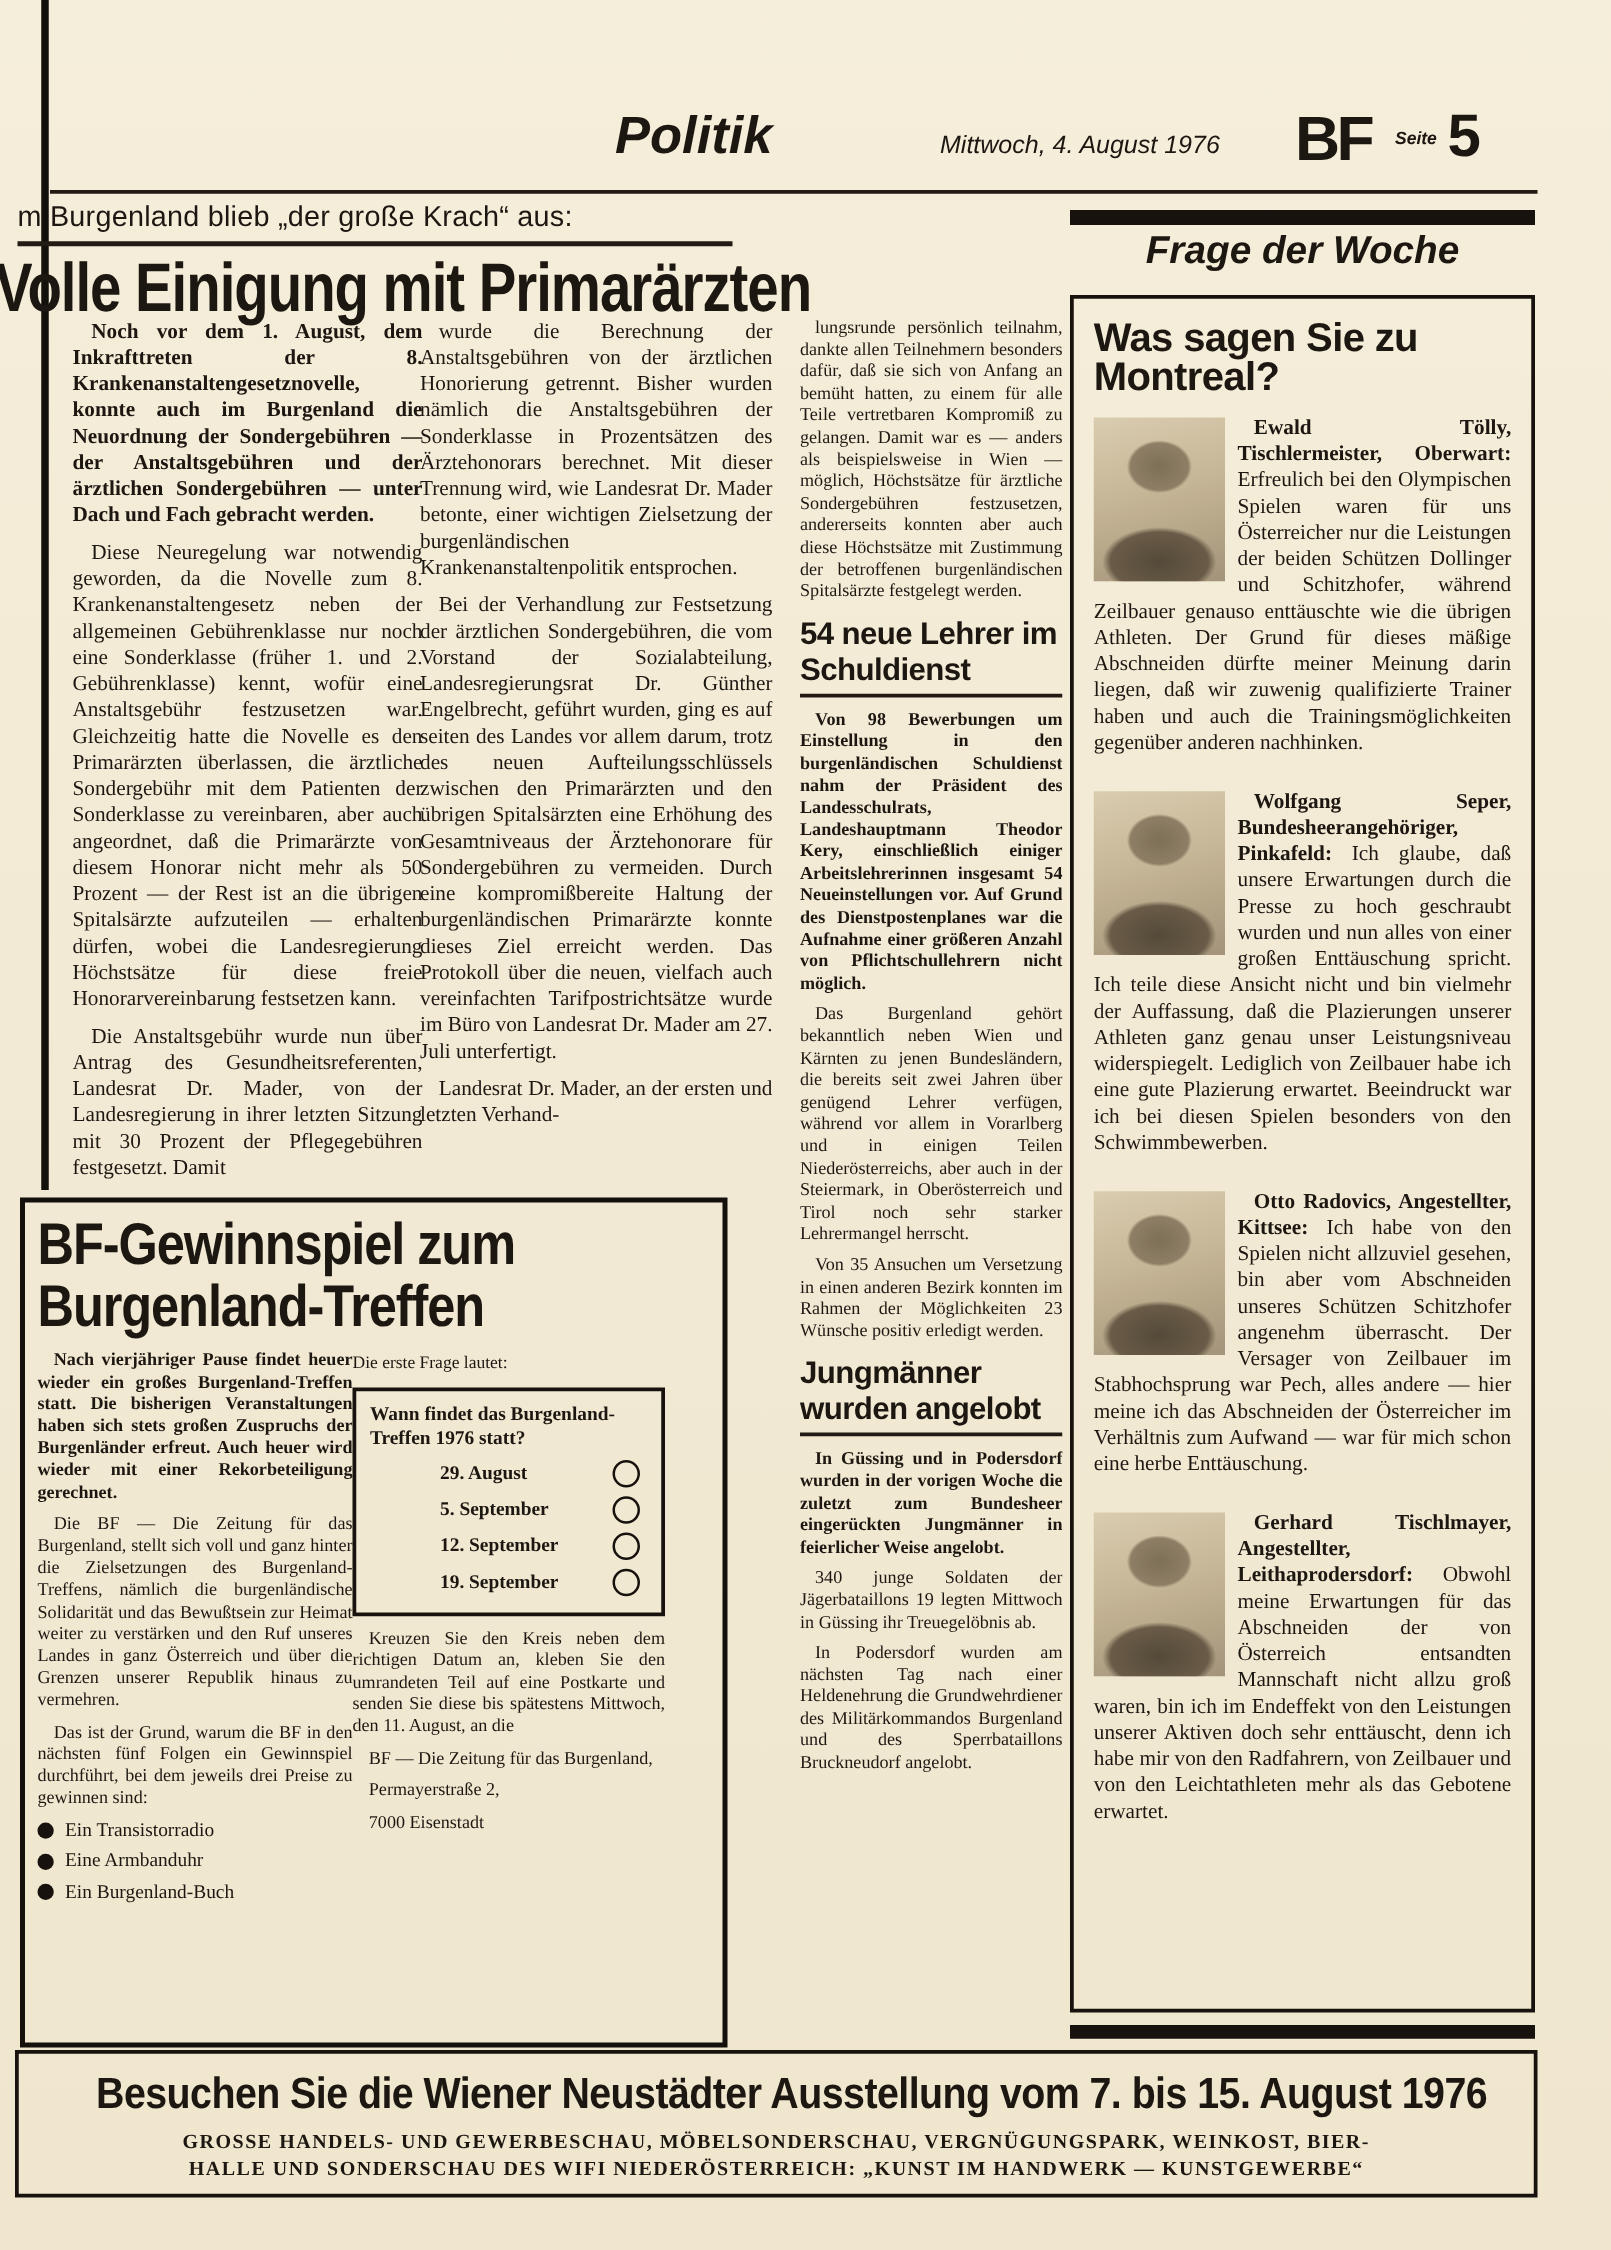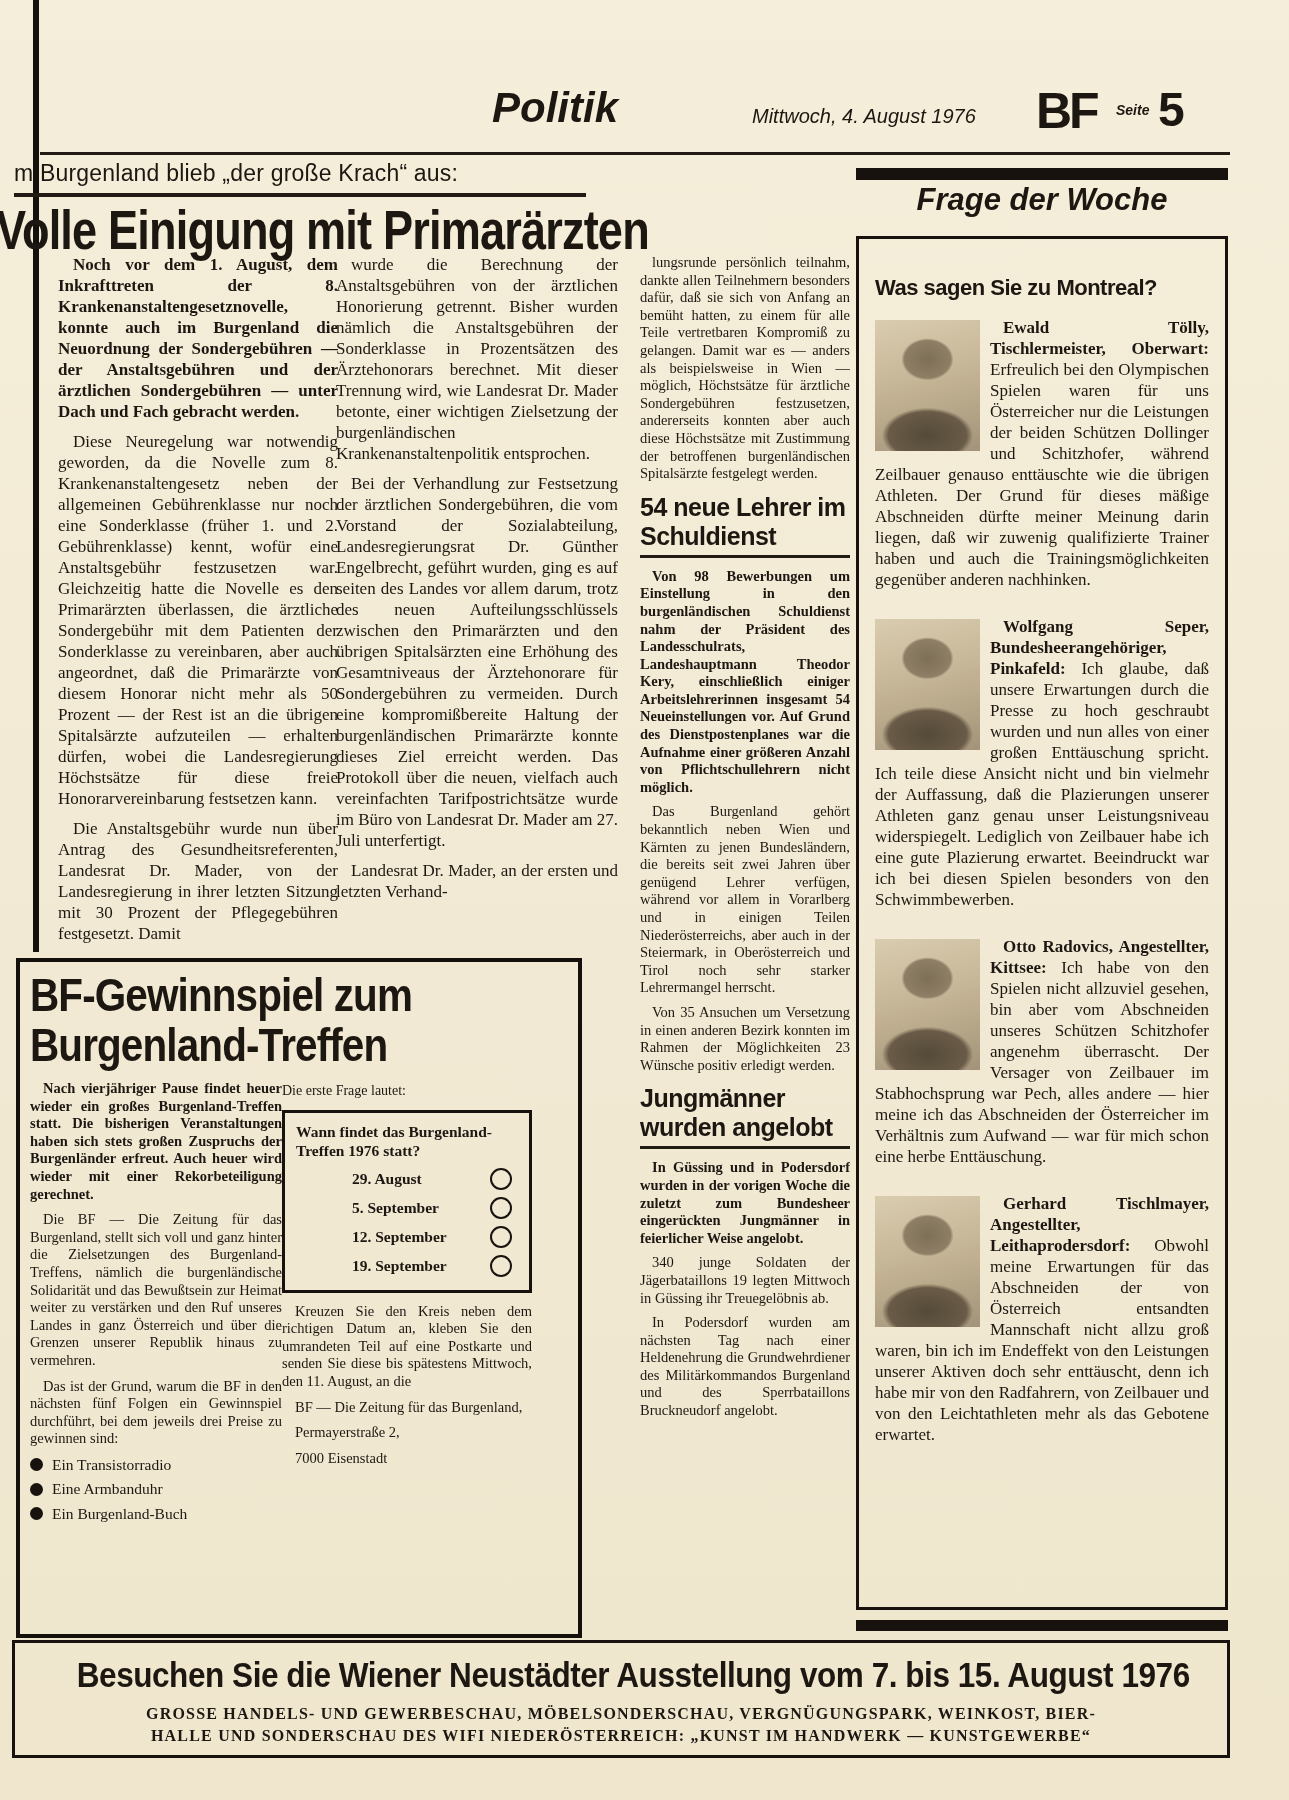--- a/index.html
+++ b/index.html
@@ -67,21 +67,21 @@
   .question-text { font-weight:700; font-size:15.5px; line-height:19px; margin-bottom:8px; }
   .option-row { display:flex; align-items:center; justify-content:space-between; margin:0 0 7px; padding-left:10px; }
   .option-label { font-weight:700; font-size:15.5px;margin-left:46px; }
   .option-circle { width:18px; height:18px; border:2.5px solid #17120e; border-radius:50%; margin-right:6px; }
   .address-line { text-indent:13px; margin:0; }
 
   
   .sidebar-topbar { left:856px; top:168px; width:372px; height:12px; }
   .sidebar-label { left:856px; top:182px; width:372px; font-size:31px; font-style:italic; font-weight:700; text-align:center; letter-spacing:0; }
   .sidebar-box { left:856px; top:236px; width:334px; height:1340px; border:3px solid #17120e; padding:14px 16px; overflow:hidden; }
-  .sidebar-question { font-family:"Liberation Sans","DejaVu Sans",sans-serif; font-weight:700; font-size:22px; line-height:31px; letter-spacing:-0.5px; margin:19px 0 14px; }
+  .sidebar-question { font-family:"Liberation Sans","DejaVu Sans",sans-serif; font-weight:700; font-size:32px; line-height:31px; letter-spacing:-0.5px; margin:2px 0 14px; }
   .iv { margin-bottom:26px; font-size:17px; line-height:21px; }
   .iv::after { content:""; display:block; clear:both; }
   .iv-photo { float:left; width:105px; height:131px; margin:3px 10px 4px 0;
     background:
       radial-gradient(ellipse 40% 26% at 50% 30%, #7e7059 0%, #8d7e66 55%, rgba(0,0,0,0) 62%),
       radial-gradient(ellipse 62% 30% at 50% 88%, #574c3c 0%, #6a5d4a 60%, rgba(0,0,0,0) 70%),
       linear-gradient(165deg,#d6c9ad 0%,#bdae90 55%,#a1927a 100%);
     filter:contrast(1.05); }
   .iv p { margin:0; text-align:justify; text-indent:13px; }
   .iv-name { font-weight:700; }

